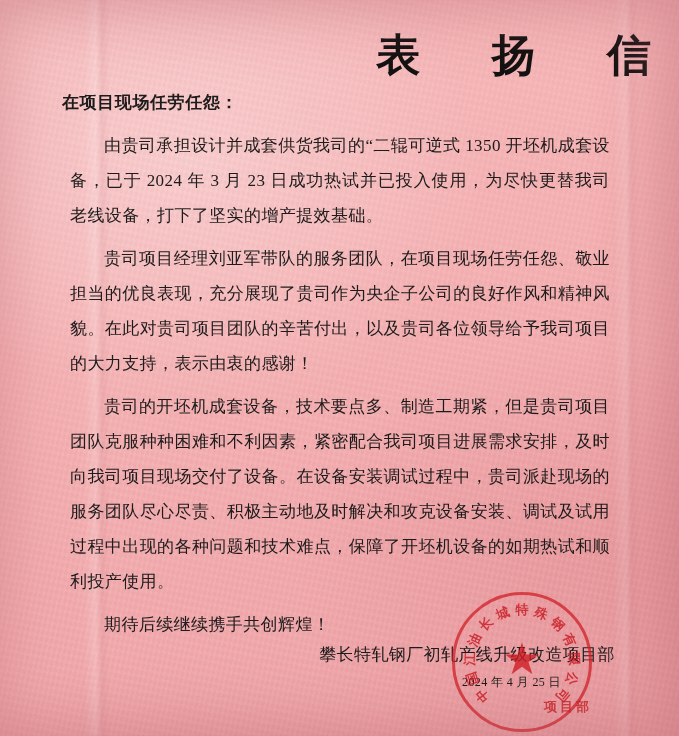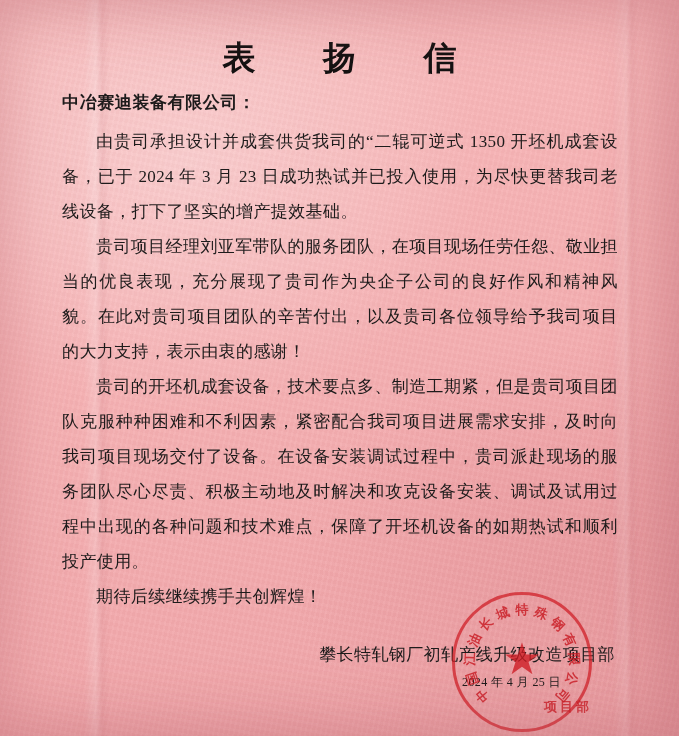--- a/index.html
+++ b/index.html
@@ -50,25 +50,25 @@
     background: linear-gradient(90deg, rgba(255,255,255,0) 0%, rgba(255,255,255,0.14) 50%, rgba(190,110,118,0.10) 72%, rgba(255,255,255,0) 100%);
   }
   .vignette {
     position: absolute;
     inset: 0;
     pointer-events: none;
     box-shadow: inset 0 0 70px rgba(180,95,105,0.35), inset -30px 0 60px rgba(185,100,110,0.22);
   }
   .title {
     position: absolute;
-    top: 36px;
+    top: 26px;
     left: 0;
     right: 0;
-    text-align: center;
-    font-size: 33px;
+    text-align: right;
+    font-size: 44px;
     font-weight: bold;
     letter-spacing: 28px;
     text-indent: 28px;
     color: #141212;
     font-family: "DejaVu Serif", "Liberation Serif", serif;
   }
   .body-area {
     position: absolute;
     top: 86px;
     left: 62px;
@@ -77,21 +77,21 @@
   .salutation {
     font-size: 17px;
     line-height: 34px;
     letter-spacing: 0.6px;
     margin: 0 0 4px 0;
     font-weight: 600;
   }
   p.para {
     font-size: 17px;
     line-height: 35px;
-    margin: 0;
+    margin: 8px;
     text-align: justify;
     text-justify: inter-ideograph;
     text-indent: 34px;
     letter-spacing: 0.4px;
     word-break: break-all;
   }
   .signature {
     position: absolute;
     right: 64px;
     top: 636px;
@@ -171,21 +171,21 @@
 <body>
 
 <div class="page">
   <div class="grain"></div>
   <div class="fold left"></div>
   <div class="fold right"></div>
 
   <div class="title">表 扬 信</div>
 
   <div class="body-area">
-    <div class="salutation">中冶赛迪装备有限公司：</div>
+    <div class="salutation">在项目现场任劳任怨：</div>
     <p class="para">由贵司承担设计并成套供货我司的“二辊可逆式 1350 开坯机成套设备，已于 2024 年 3 月 23 日成功热试并已投入使用，为尽快更替我司老线设备，打下了坚实的增产提效基础。</p>
     <p class="para">贵司项目经理刘亚军带队的服务团队，在项目现场任劳任怨、敬业担当的优良表现，充分展现了贵司作为央企子公司的良好作风和精神风貌。在此对贵司项目团队的辛苦付出，以及贵司各位领导给予我司项目的大力支持，表示由衷的感谢！</p>
     <p class="para">贵司的开坯机成套设备，技术要点多、制造工期紧，但是贵司项目团队克服种种困难和不利因素，紧密配合我司项目进展需求安排，及时向我司项目现场交付了设备。在设备安装调试过程中，贵司派赴现场的服务团队尽心尽责、积极主动地及时解决和攻克设备安装、调试及试用过程中出现的各种问题和技术难点，保障了开坯机设备的如期热试和顺利投产使用。</p>
     <p class="para">期待后续继续携手共创辉煌！</p>
   </div>
 
   <div class="signature">攀长特轧钢厂初轧产线升级改造项目部</div>
   <div class="sig-date">2024 年 4 月 25 日</div>
 
   <div class="stamp">

